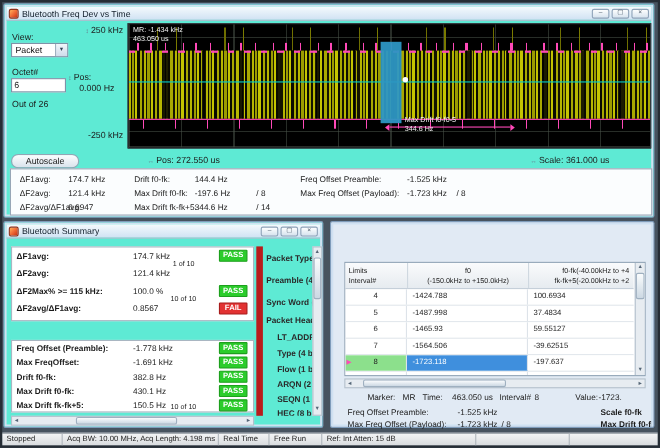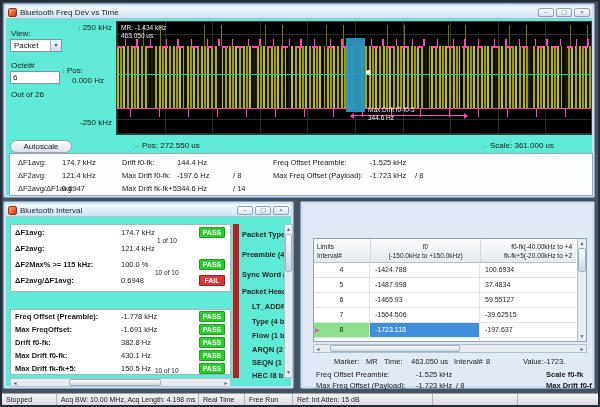--- a/index.html
+++ b/index.html
@@ -172,21 +172,21 @@
       <div class="srow" style="left:360px;top:4px">-1.525 kHz</div>
       <div class="srow" style="left:263px;top:17px">Max Freq Offset (Payload):</div>
       <div class="srow" style="left:360px;top:17px">-1.723 kHz</div>
       <div class="srow" style="left:405px;top:17px">/  8</div>
     </div>
   </div>
 
   <div class="win" style="left:1px;top:199px;width:291px;height:188px">
     <div class="tbar">
       <span class="appico"></span>
-      <span class="ttl">Bluetooth Interval</span>
+      <span class="ttl">Bluetooth Summary</span>
       <span class="wbtns">
         <span class="wbtn">–</span>
         <span class="wbtn">▢</span>
         <span class="wbtn">×</span>
       </span>
     </div>
 
     <div class="box" style="left:6px;top:22px;width:221px;height:68px">
       <div class="mlabel" style="left:4px;top:3px">ΔF1avg:</div>
       <div class="mvalue" style="left:110px;top:3px">174.7 kHz</div>
@@ -195,21 +195,21 @@
 
       <div class="mlabel" style="left:4px;top:19px">ΔF2avg:</div>
       <div class="mvalue" style="left:110px;top:19px">121.4 kHz</div>
 
       <div class="mlabel" style="left:4px;top:35px">ΔF2Max% &gt;= 115 kHz:</div>
       <div class="mvalue" style="left:110px;top:35px">100.0 %</div>
       <div class="cnt" style="left:144px;top:44px">10  of 10</div>
       <div class="badge pass" style="left:188px;top:34px">PASS</div>
 
       <div class="mlabel" style="left:4px;top:51px">ΔF2avg/ΔF1avg:</div>
-      <div class="mvalue" style="left:110px;top:51px">0.6948</div>
+      <div class="mvalue" style="left:110px;top:51px">0.8567</div>
       <div class="badge fail" style="left:188px;top:50px">FAIL</div>
     </div>
 
 
     <div class="box" style="left:6px;top:107px;width:221px;height:66px">
       <div class="mlabel" style="left:4px;top:2px">Freq Offset (Preamble):</div>
       <div class="mvalue" style="left:110px;top:2px">-1.778 kHz</div>
       <div class="badge pass" style="left:188px;top:1px">PASS</div>
 
       <div class="mlabel" style="left:4px;top:15px">Max FreqOffset:</div>

